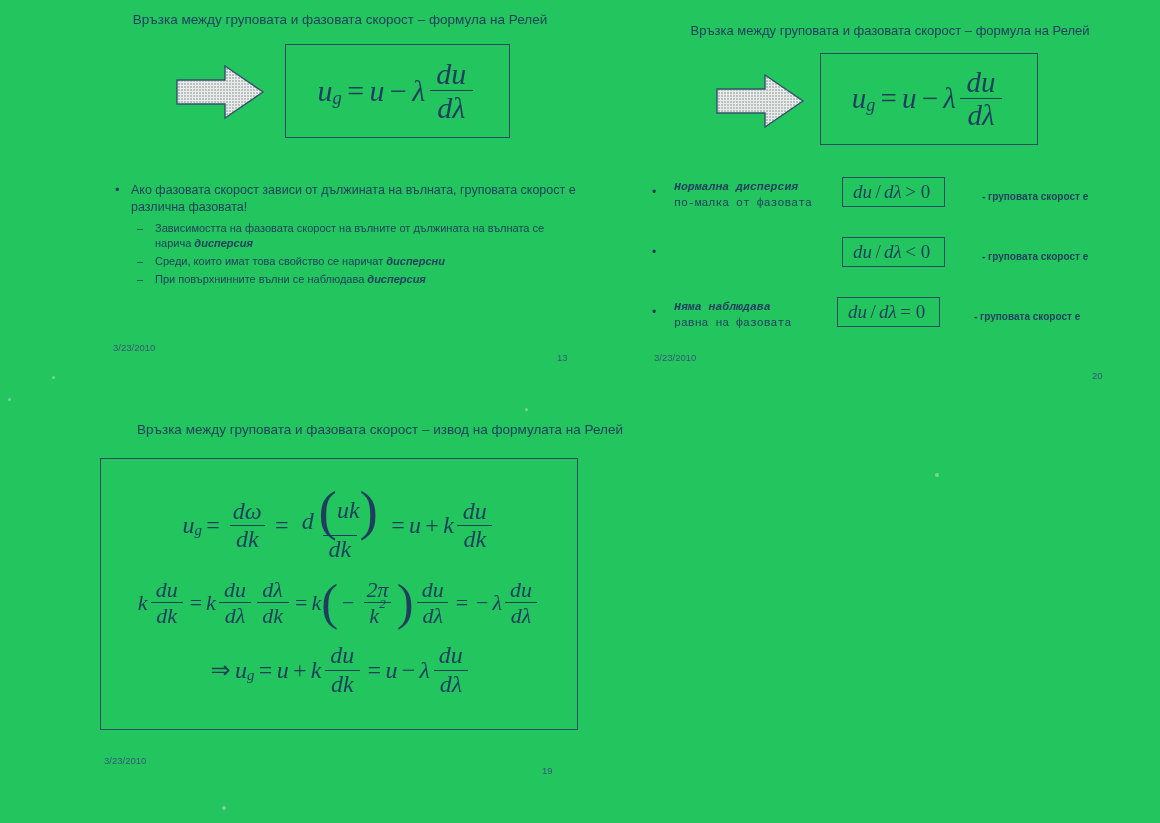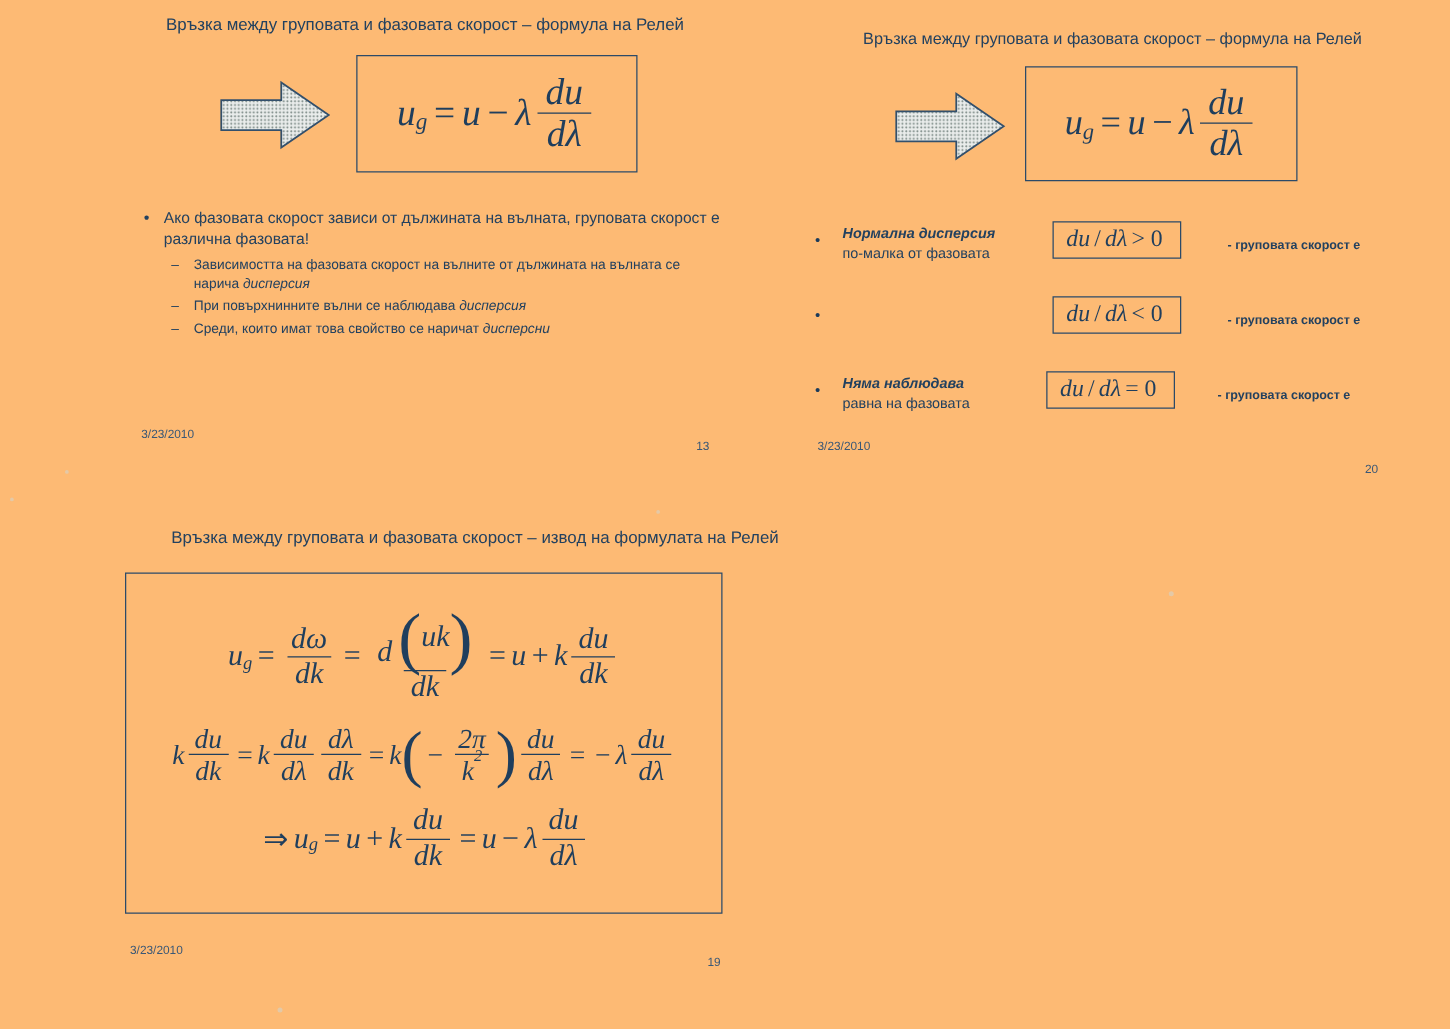--- a/index.html
+++ b/index.html
@@ -12,21 +12,21 @@
     height: 823px;
     position: relative;
     font-family: "Liberation Sans", sans-serif;
     color: #1c3b5a;
     overflow: hidden;
   }
 
   .page {
     position: absolute;
     inset: 0;
-    background: #fdba74;
+    background: #22c55e;
   }
 
   .slide {
     position: absolute;
     box-sizing: border-box;
   }
 
   .slide-title {
     text-align: center;
     font-size: 13.5px;
@@ -134,21 +134,21 @@
     color: #23415f;
     padding-left: 20px;
     margin: 3px 0 2px 22px;
   }
   .b2::before {
     content: "–";
     position: absolute;
     left: 2px;
     top: 0;
   }
-  .bi { font-style: italic; font-weight: normal; }
+  .bi { font-style: italic; font-weight: bold; }
 
   .footer-date {
     position: absolute;
     font-size: 9.5px;
     color: #3b5876;
     font-family: "Liberation Sans", sans-serif;
   }
   .footer-num {
     position: absolute;
     font-size: 9.5px;
@@ -171,20 +171,21 @@
     font-size: 12px;
   }
   .disp-label {
     position: absolute;
     left: 22px;
     top: 0;
     font-size: 11.5px;
     line-height: 1.4;
     color: #23415f;
     width: 160px;
+    font-family: Liberation Mono, monospace;
   }
   .disp-label .t1 { font-weight: bold; font-style: italic; }
   .disp-label .t2 { display: block; font-weight: normal; font-style: normal; }
   .disp-eq {
     position: absolute;
     left: 190px;
     top: -2px;
     border: 1.4px solid #2b4a68;
     padding: 3px 10px;
     box-sizing: border-box;
@@ -260,32 +261,32 @@
           <span class="op">−</span>
           <span>λ</span>
           <span class="frac">
             <span class="num">du</span>
             <span class="den">dλ</span>
           </span>
         </span>
       </div>
     </div>
 
-    <div class="bullets" style="margin-left:18px;margin-top:22px;width:470px;">
+    <div class="bullets" style="margin-left:18px;margin-top:38px;width:470px;">
       <div class="b1">
         <span>Ако фазовата скорост зависи от дължината на вълната, груповата скорост е различна фазовата!</span>
       </div>
       <div class="b2">
         <span>Зависимостта на фазовата скорост на вълните от дължината на вълната се нарича </span><span class="bi">дисперсия</span>
       </div>
       <div class="b2">
+        <span>Среди, които имат това свойство се наричат </span><span class="bi">дисперсни</span>
+      </div>
+      <div class="b2">
         <span>При повърхнинните вълни се наблюдава </span><span class="bi">дисперсия</span>
-      </div>
-      <div class="b2">
-        <span>Среди, които имат това свойство се наричат </span><span class="bi">дисперсни</span>
       </div>
     </div>
 
     <div class="footer-date" style="left:18px;top:332px;">3/23/2010</div>
     <div class="footer-num" style="left:462px;top:342px;">13</div>
   </div>
 
   <div class="slide" id="slide18">
     <div class="slide-title">Връзка между груповата и фазовата скорост – формула на Релей</div>
 
@@ -465,16 +466,16 @@
           <span class="frac">
               <span class="num">du</span>
               <span class="den">dλ</span>
             </span>
         </span>
       </div>
 
     </div>
 
     <div class="footer-date" style="left:44px;top:335px;">3/23/2010</div>
-    <div class="footer-num" style="left:482px;top:345px;margin-left:24px;">19</div>
+    <div class="footer-num" style="left:482px;top:345px;">19</div>
   </div>
 
 </div>
 
 </body></html>

